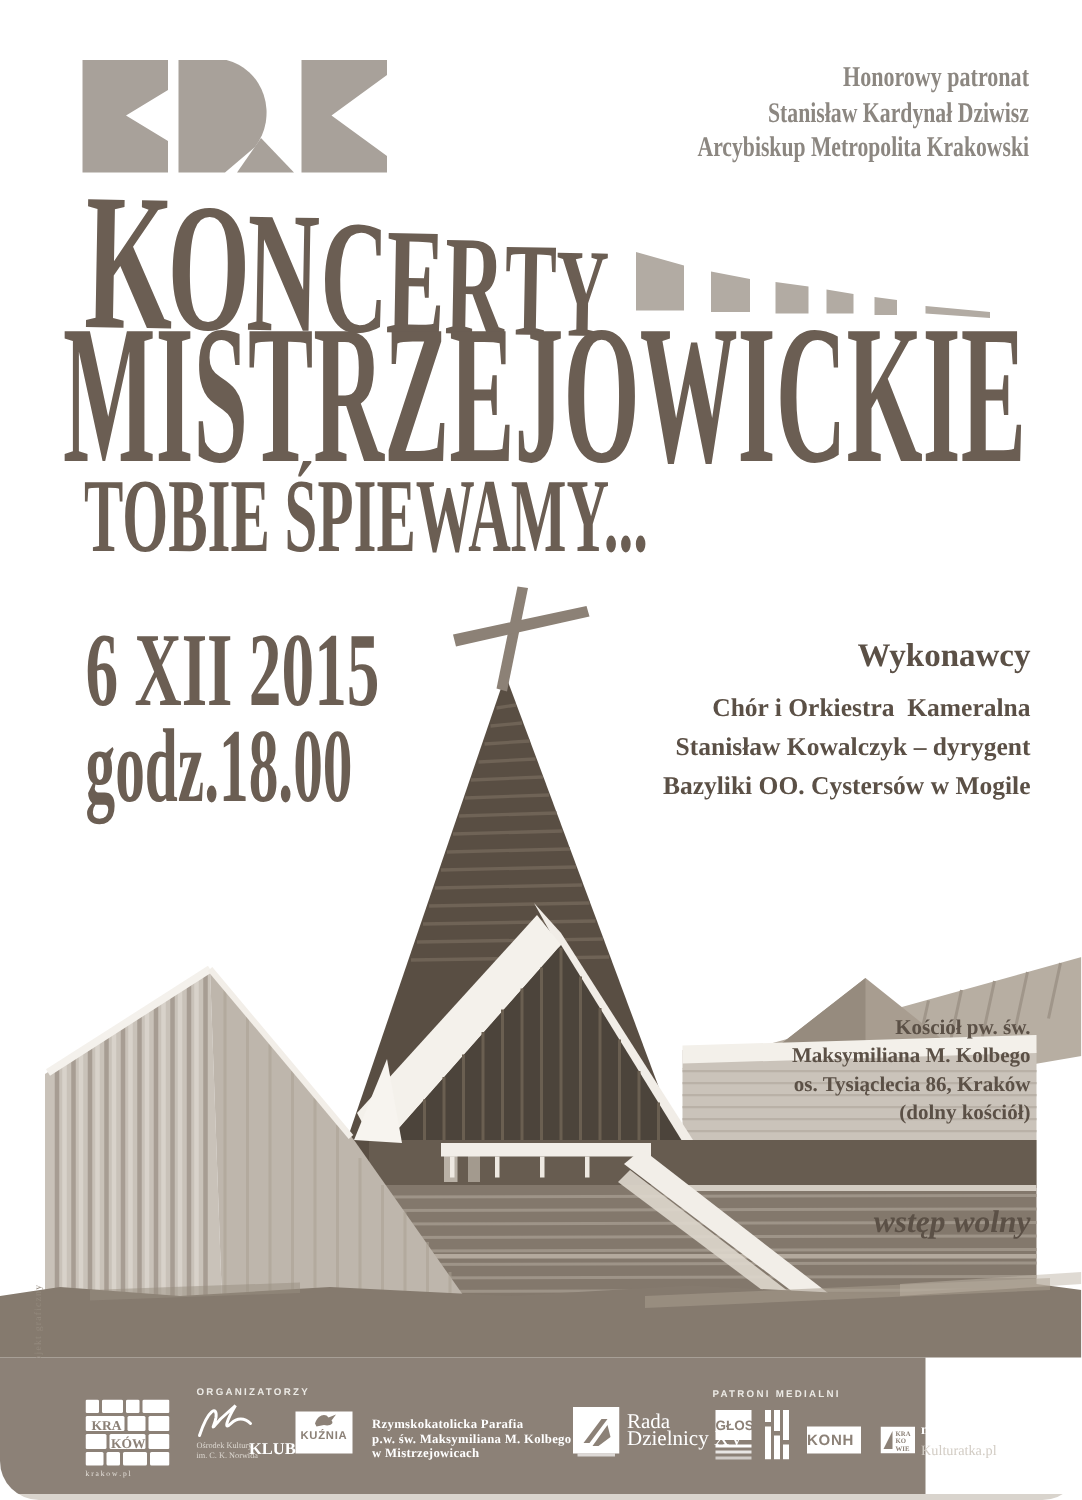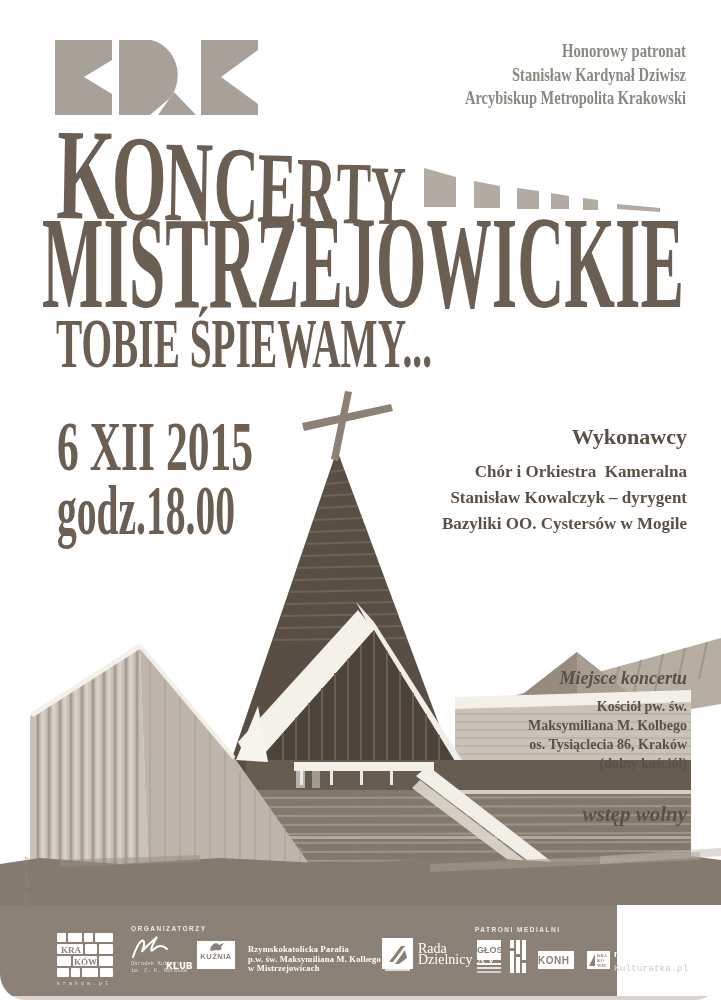--- a/index.html
+++ b/index.html
@@ -12,21 +12,21 @@
   .rc-h{font-weight:bold;font-size:22px;}
   .rc-line{font-size:17px;font-weight:bold;line-height:26px;white-space:pre;}
   .rc-small-h{font-style:italic;font-weight:bold;font-size:18px;}
   .rc-small{font-size:14px;font-weight:bold;line-height:19px;}
   .admission{font-style:italic;font-weight:bold;font-size:21px;margin-top:16px;}
   
   .footer{position:absolute;left:0;top:905px;width:617px;height:91px;background:#8c8177;}
   .fstrip{position:absolute;left:0;top:996px;width:721px;height:4px;background:#d9d4cd;}
   .flabel{position:absolute;font-family:"Liberation Sans",sans-serif;font-size:6.5px;
           letter-spacing:1.5px;font-weight:700;color:#eceae5;}
-  .ftext{font-family:Liberation Mono, monospace;color:#ffffff;}
+  .ftext{font-family:Liberation Serif, serif;color:#ffffff;}
   .fserif{font-family:"Liberation Serif",serif;color:#ffffff;}
   .whitebox{background:#ffffff;color:#8c8177;display:flex;align-items:center;}
   .credit{position:absolute;left:22px;top:844px;height:70px;writing-mode:vertical-rl;
           transform:rotate(180deg);font-size:6.5px;color:#93897d;letter-spacing:.8px;}
 </style>
 </head>
 <body>
 
 <div id="poster">
 
@@ -133,21 +133,20 @@
   <div class="rcol" style="top:424px">
     <div class="rc-h">Wykonawcy</div>
     <div style="height:9px"></div>
     <div class="rc-line">Chór i Orkiestra  Kameralna</div>
     <div class="rc-line">Stanisław Kowalczyk – dyrygent</div>
     <div class="rc-line">Bazyliki OO. Cystersów w Mogile</div>
   </div>
 
 
   <div class="rcol" style="top:668px">
-    <div class="rc-small-h">Miejsce koncertu</div>
     <div style="height:8px"></div>
     <div class="rc-small">Kościół pw. św.</div>
     <div class="rc-small">Maksymiliana M. Kolbego</div>
     <div class="rc-small">os. Tysiąclecia 86, Kraków</div>
     <div class="rc-small">(dolny kościół)</div>
   </div>
 
   <div class="rcol admission" style="top:786px">wstęp wolny</div>
 
   <div class="credit">projekt graficzny</div>

